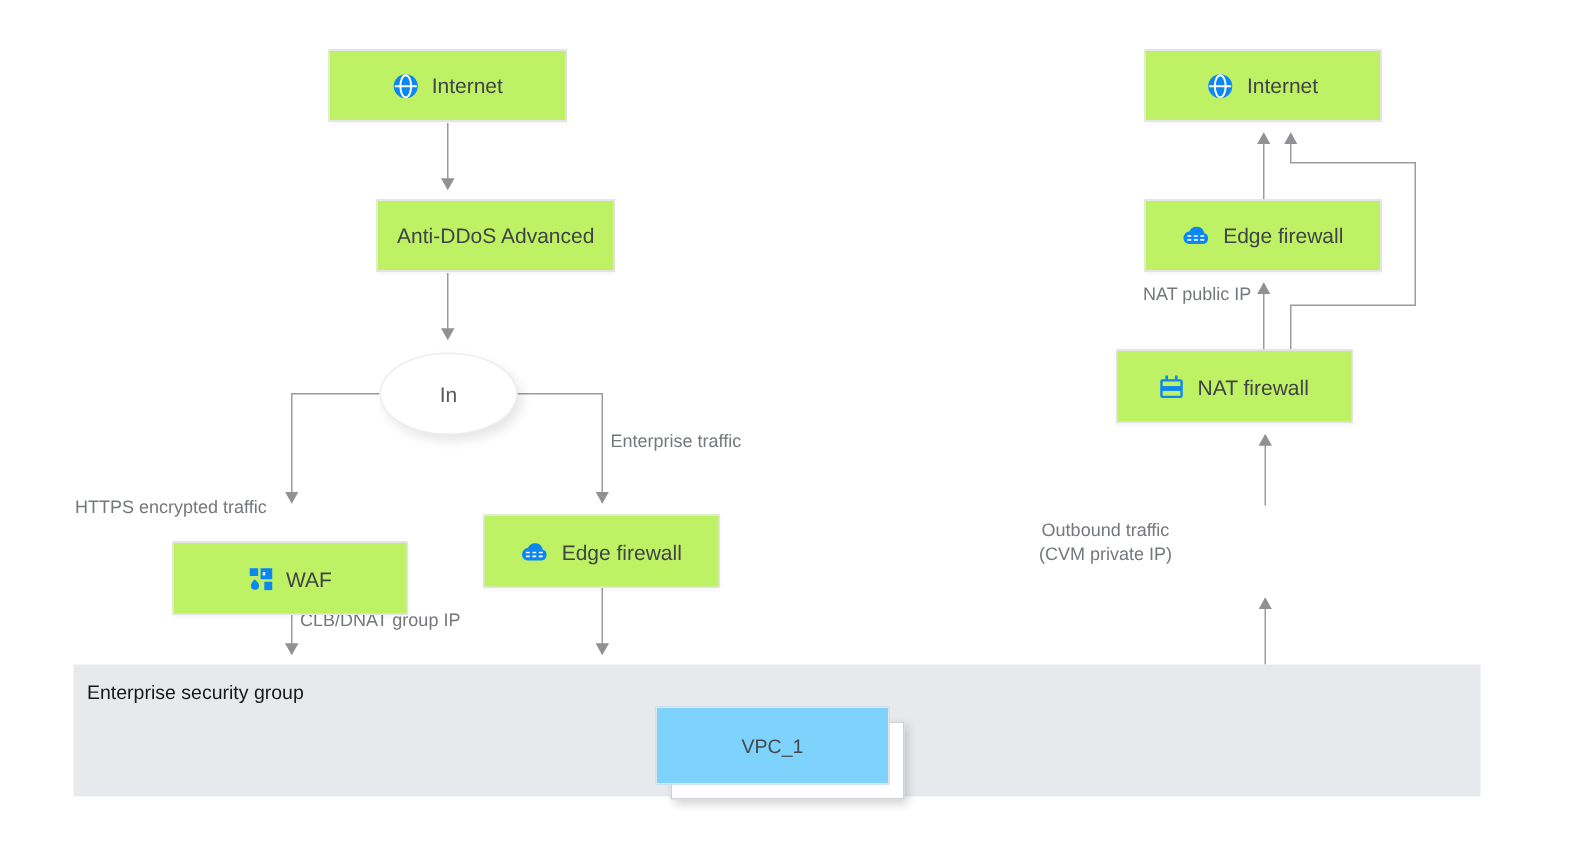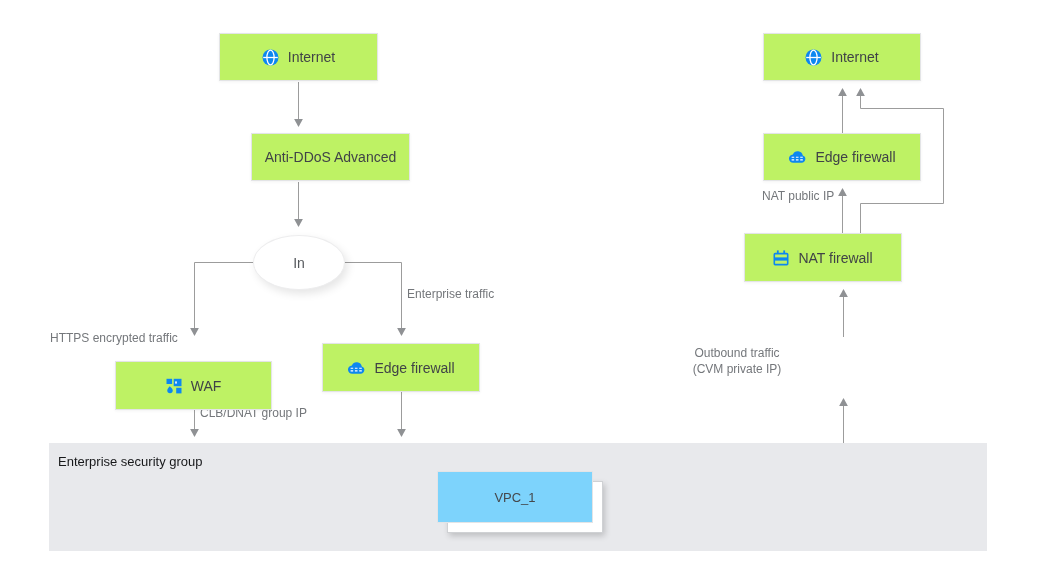--- a/index.html
+++ b/index.html
@@ -18,21 +18,21 @@
     position:absolute;z-index:3;box-sizing:border-box;
     background:#ffffff;border:1px solid #ededee;border-radius:50%;
     display:flex;align-items:center;justify-content:center;
     font-size:14px;color:#55585c;box-shadow:3px 4px 8px rgba(0,0,0,0.10);
   }
   .icon{display:inline-flex;align-items:center;line-height:0;}
   .edge-label{
     position:absolute;z-index:2;font-size:12px;color:#74777b;white-space:nowrap;
   }
   .region{
-    position:absolute;z-index:2;left:49px;top:443px;width:938px;height:108px;
+    position:absolute;z-index:2;left:49px;top:443px;width:938px;height:88px;
     background:#e8e9ec;
   }
   .region-label{
     position:absolute;left:9px;top:11px;font-size:13px;color:#17181a;
   }
   .vpc-back{
     position:absolute;z-index:3;left:447px;top:481px;width:156px;height:52px;
     background:#ffffff;border:1px solid #cfd1d4;box-shadow:2px 3px 6px rgba(0,0,0,0.18);
     box-sizing:border-box;
   }

